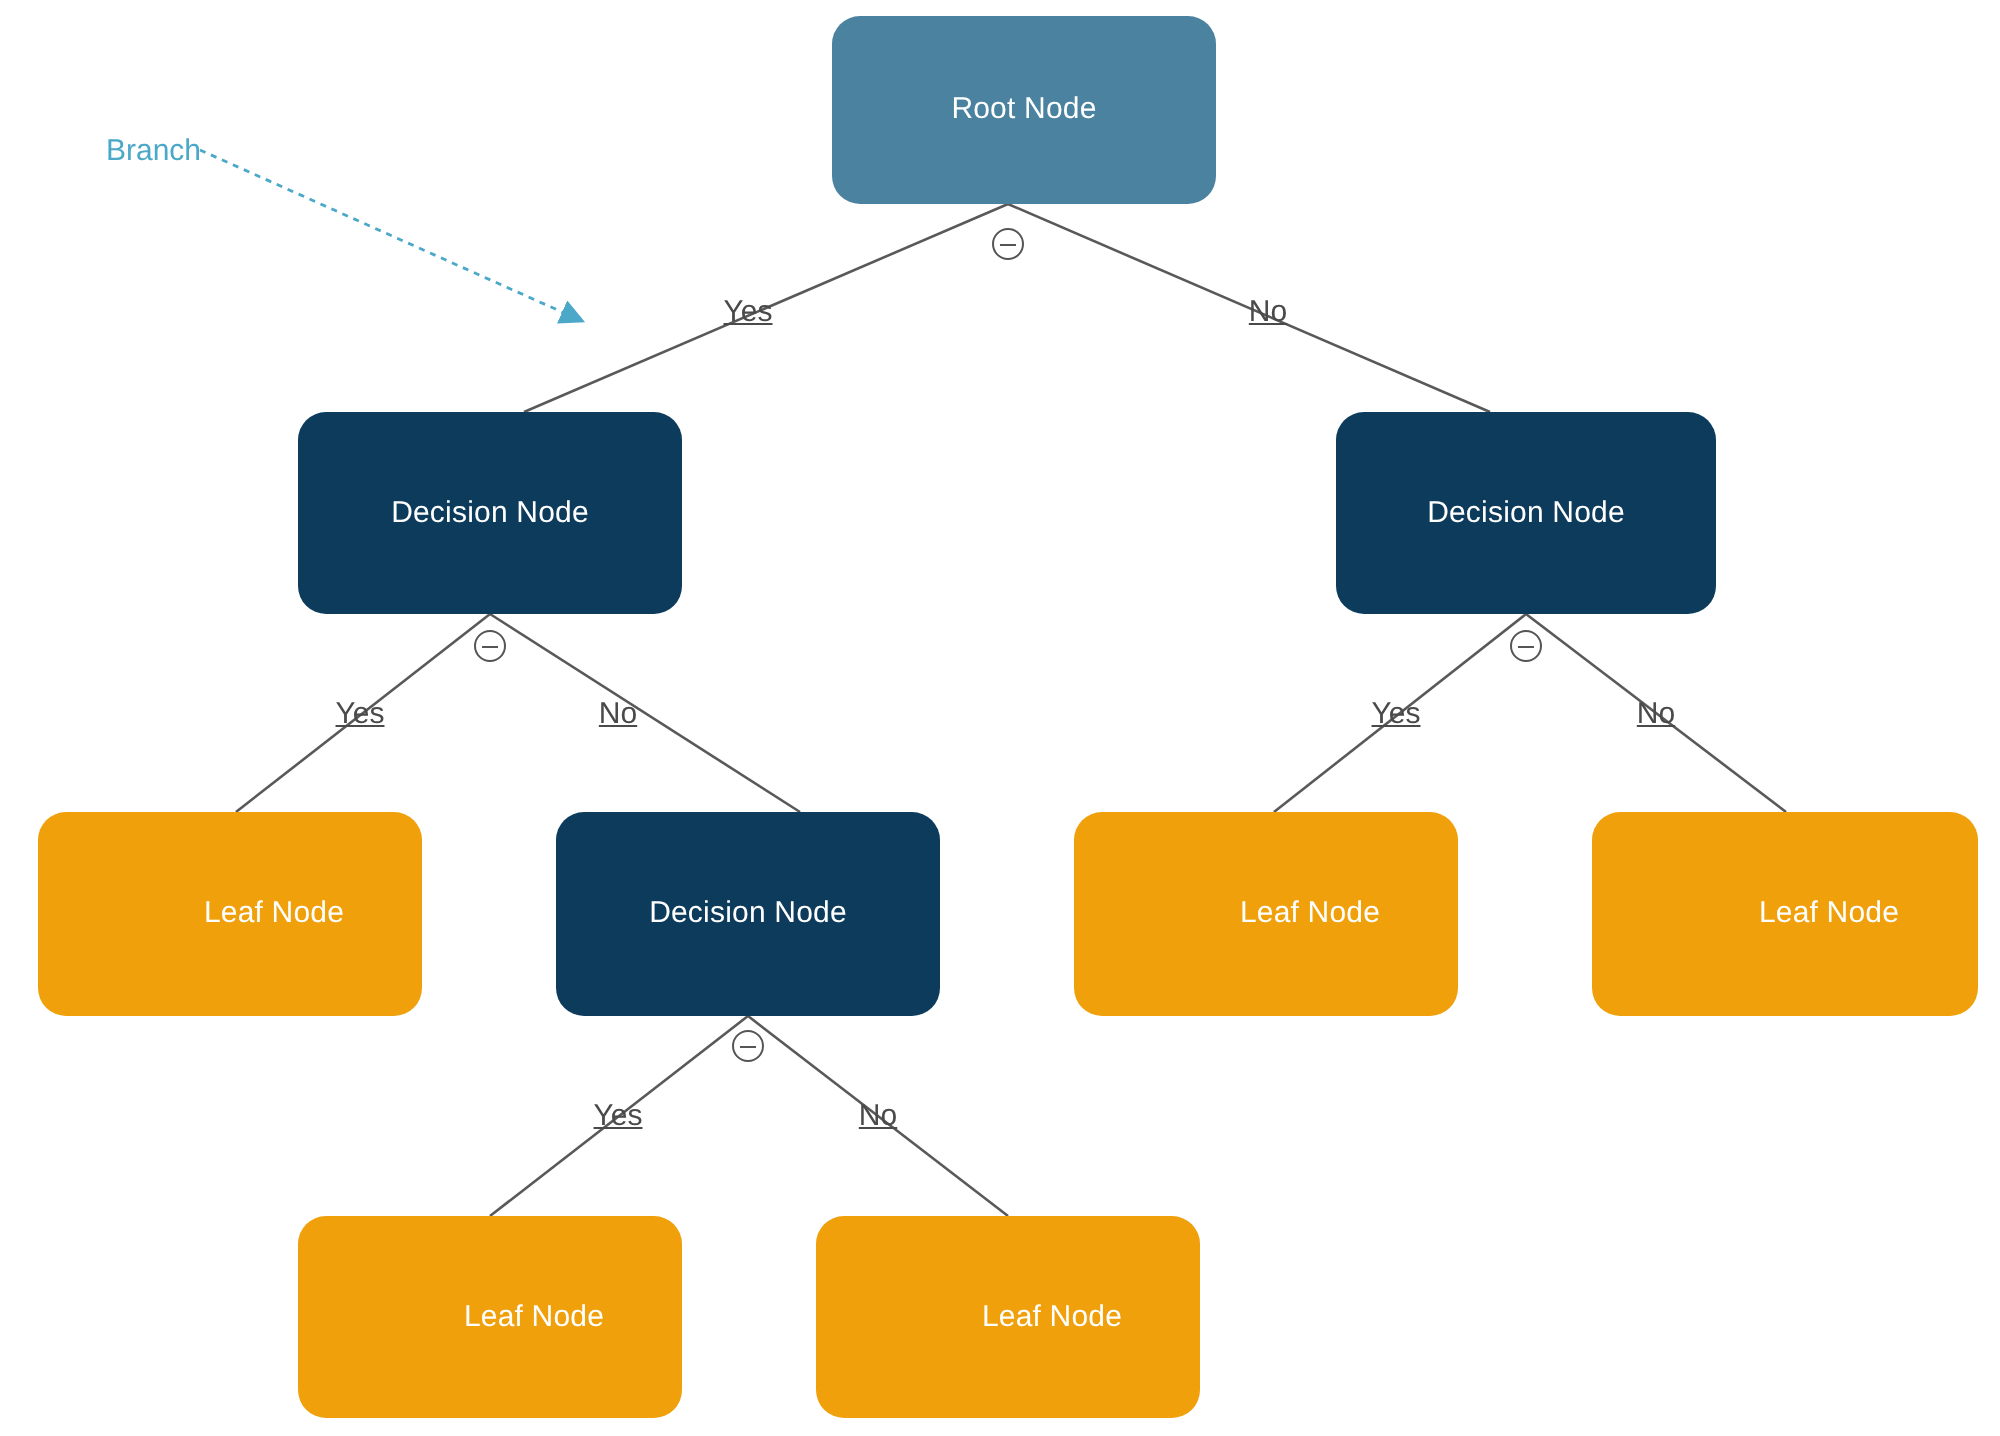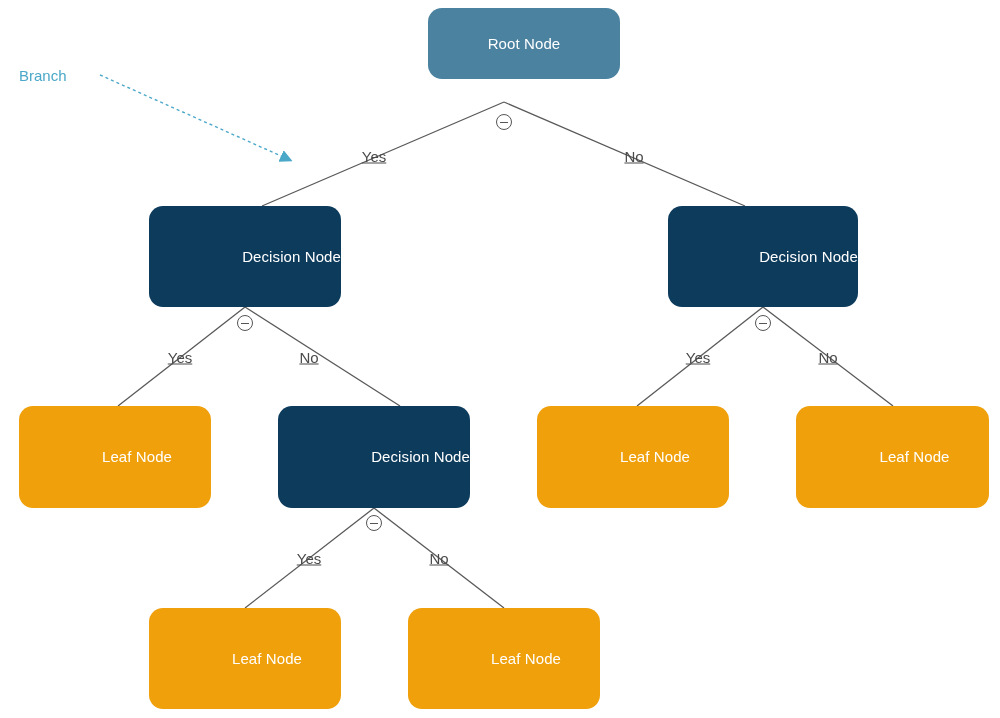--- a/index.html
+++ b/index.html
@@ -37,21 +37,21 @@
     align-items: center;
     justify-content: center;
     color: #ffffff;
     font-size: 15px;
     letter-spacing: 0.1px;
     text-align: center;
     line-height: 1.2;
     user-select: none;
   }
   .node.root     { background: #4A82A0; }
-  .node.decision { background: #0D3B5C; justify-content: flex-end; }
+  .node.decision { background: #0D3B5C; }
   .node.leaf     { background: #EFA00B; padding-left: 44px; }
 
   
   .edge-label {
     position: absolute;
     font-size: 15px;
     color: #4a4a4a;
     white-space: nowrap;
     user-select: none;
     transform: translate(-50%, -50%);
@@ -107,21 +107,21 @@
         <line x1="245" y1="307" x2="400" y2="406" stroke="#595959" stroke-width="1.3"></line>
         <line x1="763" y1="307" x2="637" y2="406" stroke="#595959" stroke-width="1.3"></line>
         <line x1="763" y1="307" x2="893" y2="406" stroke="#595959" stroke-width="1.3"></line>
         <line x1="374" y1="508" x2="245" y2="608" stroke="#595959" stroke-width="1.3"></line>
         <line x1="374" y1="508" x2="504" y2="608" stroke="#595959" stroke-width="1.3"></line>
       </g>
     <line id="branch-arrow-line" stroke="#4BA8C9" stroke-width="1.4" stroke-dasharray="3 3" marker-end="url(#branch-arrow)" x1="100" y1="75" x2="290" y2="160"></line>
   </svg>
 
   <div id="node-layer">
-      <div class="node root" style="left: 428px; top: 8px; width: 192px; height: 71px; background: rgb(74, 130, 160);">
+      <div class="node root" style="left: 416px; top: 8px; width: 192px; height: 94px; background: rgb(74, 130, 160);">
         <span>Root Node</span>
       </div>
       <div class="node decision" style="left: 149px; top: 206px; width: 192px; height: 101px; background: rgb(13, 59, 92);">
         <span>Decision Node</span>
       </div>
       <div class="node decision" style="left: 668px; top: 206px; width: 190px; height: 101px; background: rgb(13, 59, 92);">
         <span>Decision Node</span>
       </div>
       <div class="node leaf" style="left: 19px; top: 406px; width: 192px; height: 102px; background: rgb(239, 160, 11);">
         <span>Leaf Node</span>
@@ -154,15 +154,15 @@
       <div class="edge-label" style="left: 439px; top: 558px; color: rgb(74, 74, 74);">No</div>
     </div>
 
   <div id="toggle-layer">
       <div class="toggle" style="left: 504px; top: 122px;"></div>
       <div class="toggle" style="left: 245px; top: 323px;"></div>
       <div class="toggle" style="left: 763px; top: 323px;"></div>
       <div class="toggle" style="left: 374px; top: 523px;"></div>
     </div>
 
-  <div class="annotation-label" id="branch-label" style="left: 19px; top: 67px; color: rgb(75, 168, 201);">Branch</div>
+  <div class="annotation-label" id="branch-label" style="left: 53px; top: 67px; color: rgb(75, 168, 201);">Branch</div>
 
 </div>
 
 </body></html>

